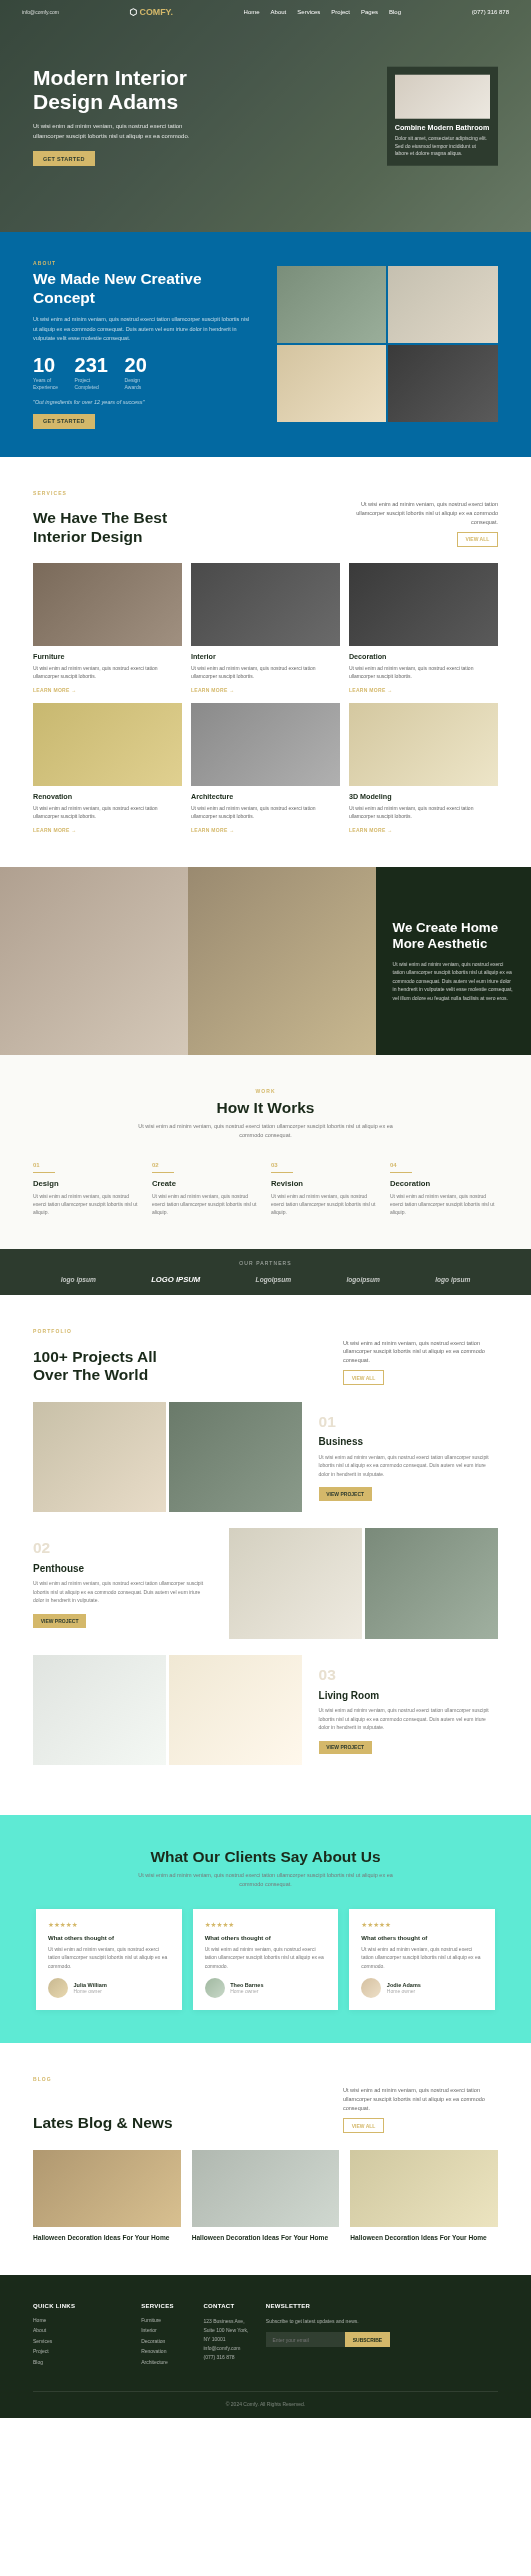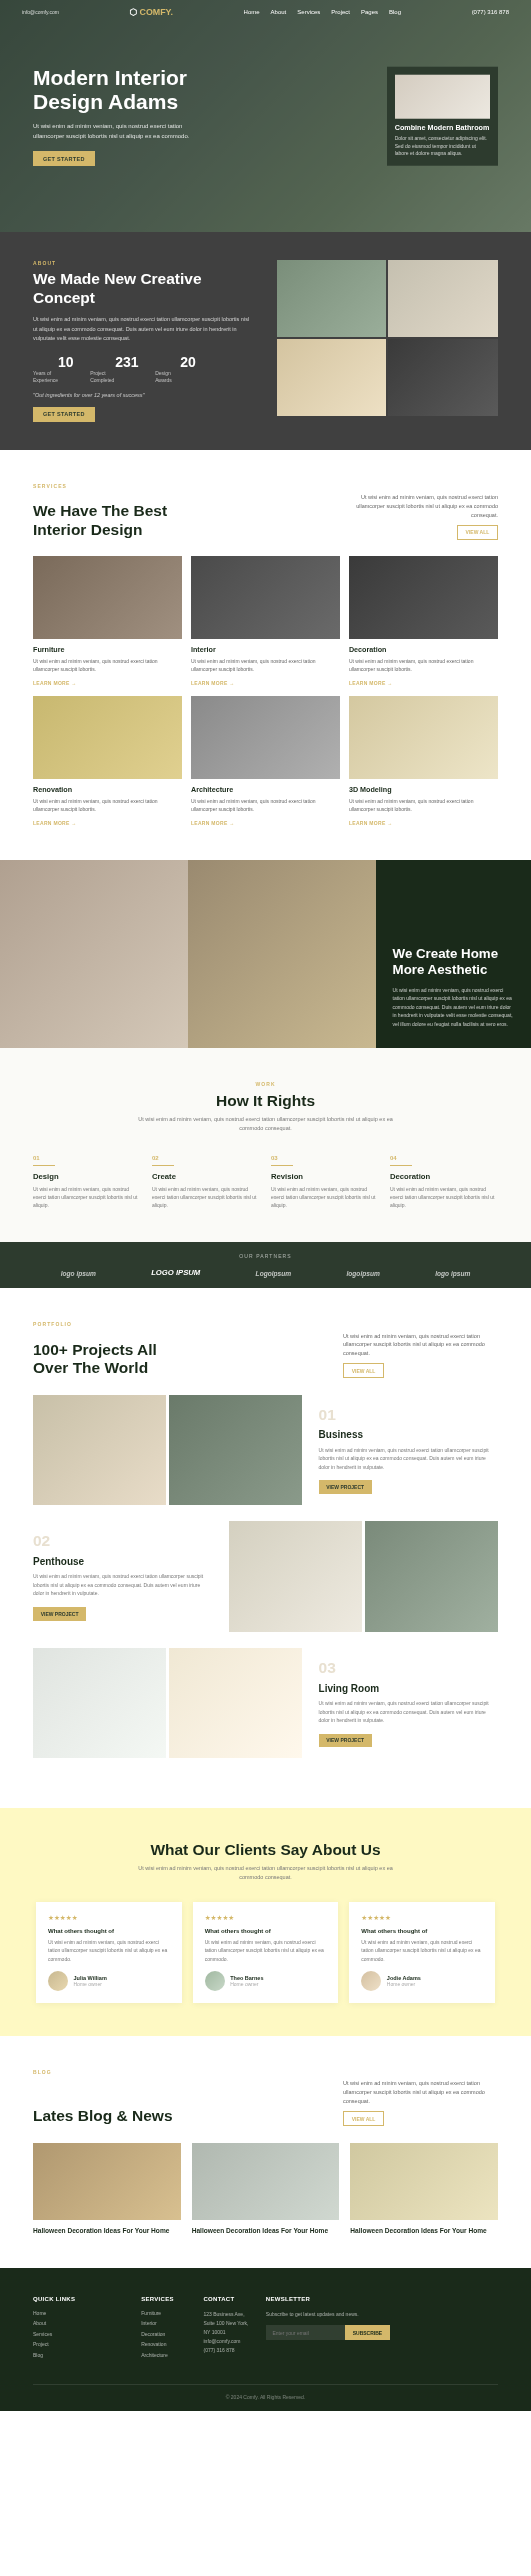--- a/index.html
+++ b/index.html
@@ -44,29 +44,29 @@
       background: linear-gradient(135deg, #c8b89a, #e8d5b0);
       margin-bottom: 4.4px;
       display: flex; align-items: center; justify-content: center; overflow: hidden;
     }
 
     
     .section-label { font-size: 5px; font-weight: 700; color: #D4B86A; letter-spacing: 1.1px; text-transform: uppercase; margin-bottom: 4.4px; }
 
     
     .concept-section {
-      background: #404040; padding: 28px 33px;
-      display: flex; gap: 22px; align-items: flex-start;
+      background: #0369a1; padding: 28px 33px;
+      display: flex; gap: 22px; align-items: center;
     }
     .concept-left { flex: 1; }
     .concept-left h2 { color: #fff; font-size: 15.5px; font-weight: 700; margin-bottom: 7.7px; line-height: 1.2; }
     .concept-left p { color: rgba(255,255,255,0.75); font-size: 5.5px; line-height: 1.7; margin-bottom: 11px; }
     .stats { display: flex; gap: 16.6px; margin-bottom: 7.7px; }
     .stat-item { text-align: left; }
-    .stat-num { font-size: 14px; font-weight: 700; color: #fff; margin-left: 25px; }
+    .stat-num { font-size: 20px; font-weight: 700; color: #fff; }
     .stat-label { font-size: 5px; color: rgba(255,255,255,0.65); line-height: 1.4; }
     .quote-text { font-size: 5.5px; font-style: italic; color: rgba(255,255,255,0.7); margin-bottom: 8.9px; }
     .concept-right { flex: 1; display: grid; grid-template-columns: 1fr 1fr; grid-template-rows: 1fr 1fr; gap: 2.2px; }
     .concept-img {
       background: linear-gradient(135deg, #8a9e7e, #c5d4b8);
       height: 77px;
     }
     .concept-img:nth-child(1) { background: linear-gradient(135deg, #7a8e7a, #9aae9a); }
     .concept-img:nth-child(2) { background: linear-gradient(135deg, #c5c0b0, #e0d8c8); }
     .concept-img:nth-child(3) { background: linear-gradient(135deg, #d4c4a0, #ede0c4); }
@@ -107,41 +107,41 @@
     .aesthetic-imgs { flex: 1.2; display: flex; }
     .aesthetic-img1 {
       flex: 1; background: linear-gradient(135deg, #b0a090, #d4c8b8); height: 100%;
     }
     .aesthetic-img2 {
       flex: 1; background: linear-gradient(135deg, #9a8a70, #c8b890); height: 100%;
     }
     .aesthetic-box {
       background: #1a2a1a; color: #fff;
       width: 155px; padding: 20px 16.6px;
-      display: flex; flex-direction: column; justify-content: flex-end;
+      display: flex; flex-direction: column; justify-content: center;
     }
     .aesthetic-box h2 { font-size: 13.3px; font-weight: 700; line-height: 1.2; margin-bottom: 7.7px; }
     .aesthetic-box p { font-size: 5px; color: rgba(255,255,255,0.75); line-height: 1.7; }
 
     
     .howworks-section { padding: 33px 33px; background: #fafaf7; text-align: center; }
     .howworks-section .section-label { text-align: center; }
     .howworks-section h2 { font-size: 15.5px; font-weight: 700; color: #1a2a1a; margin-bottom: 5.5px; }
     .howworks-section > p { font-size: 5.5px; color: #777; max-width: 277px; margin: 0 auto 22px; line-height: 1.6; }
     .steps { display: flex; justify-content: space-between; gap: 11px; }
     .step { flex: 1; text-align: left; }
     .step-num { font-size: 6px; font-weight: 700; color: #D4B86A; margin-bottom: 4.4px; }
     .step h4 { font-size: 7.7px; font-weight: 700; color: #1a2a1a; margin-bottom: 4.4px; }
     .step p { font-size: 5px; color: #777; line-height: 1.6; }
     .step-divider { width: 22px; height: 1.1px; background: #D4B86A; margin-bottom: 5.5px; }
 
     
     .partners-section { background: #2d3b2e; padding: 11px 33px; }
     .partners-label { text-align: center; font-size: 5px; color: rgba(255,255,255,0.6); letter-spacing: 1.1px; text-transform: uppercase; margin-bottom: 8.9px; }
-    .partners-logos { display: flex; align-items: flex-end; justify-content: space-around; }
+    .partners-logos { display: flex; align-items: center; justify-content: space-around; }
     .partner-logo { color: rgba(255,255,255,0.7); font-size: 6.6px; font-weight: 700; font-style: italic; }
 
     
     .portfolio-section { padding: 33px 33px; background: #fff; }
     .portfolio-header { display: flex; justify-content: space-between; align-items: flex-end; margin-bottom: 16.6px; }
     .portfolio-header h2 { font-size: 15.5px; font-weight: 700; color: #1a2a1a; max-width: 155px; line-height: 1.2; }
     .portfolio-header-right p { font-size: 5.5px; color: #666; max-width: 155px; line-height: 1.6; margin-bottom: 5.5px; }
 
     .portfolio-item { margin-bottom: 16.6px; }
     .portfolio-row { display: flex; gap: 5.5px; align-items: stretch; }
@@ -159,21 +159,21 @@
     .port-num { font-size: 15.5px; font-weight: 700; color: #e8e0d0; margin-bottom: 5.5px; }
     .portfolio-info h3 { font-size: 10px; font-weight: 700; color: #1a2a1a; margin-bottom: 5.5px; }
     .portfolio-info p { font-size: 5px; color: #777; line-height: 1.7; margin-bottom: 8.9px; }
     .btn-gold-sm {
       background: #D4B86A; color: #2d3b2e; padding: 3.9px 7.7px;
       font-size: 5px; font-weight: 700; border: none; cursor: pointer;
       text-transform: uppercase; width: fit-content;
     }
 
     
-    .testimonials-section { padding: 33px 36px; background: #fef9c3; text-align: center; }
+    .testimonials-section { padding: 33px 36px; background: #5eead4; text-align: center; }
     .testimonials-section h2 { font-size: 15.5px; font-weight: 700; color: #1a2a1a; margin-bottom: 5.5px; }
     .testimonials-section > p { font-size: 5.5px; color: #777; max-width: 277px; margin: 0 auto 20px; line-height: 1.6; }
     .testimonials-grid { display: grid; grid-template-columns: repeat(3, 1fr); gap: 11px; }
     .testimonial-card { background: #fff; padding: 12px; text-align: left; box-shadow: 0 1.1px 6.6px rgba(0,0,0,0.06); }
     .stars { color: #D4B86A; font-size: 6.6px; margin-bottom: 5.5px; }
     .testimonial-card .t-title { font-size: 6px; font-weight: 700; color: #1a2a1a; margin-bottom: 4.4px; }
     .testimonial-card .t-text { font-size: 5px; color: #777; line-height: 1.7; margin-bottom: 7.7px; }
     .t-author { display: flex; align-items: center; gap: 5.5px; }
     .t-avatar { width: 20px; height: 20px; border-radius: 50%; background: linear-gradient(135deg, #c8b890, #e8d8b0); }
     .t-avatar.av2 { background: linear-gradient(135deg, #a0b8a0, #c8d8c8); }
@@ -339,21 +339,21 @@
     <div class="aesthetic-img2"></div>
   </div>
   <div class="aesthetic-box">
     <h2>We Create Home More Aesthetic</h2>
     <p>Ut wisi enim ad minim veniam, quis nostrud exerci tation ullamcorper suscipit lobortis nisl ut aliquip ex ea commodo consequat. Duis autem vel eum iriure dolor in hendrerit in vulputate velit esse molestie consequat, vel illum dolore eu feugiat nulla facilisis at vero eros.</p>
   </div>
 </section>
 
 <section class="howworks-section">
   <div class="section-label">WORK</div>
-  <h2>How It Rights</h2>
+  <h2>How It Works</h2>
   <p>Ut wisi enim ad minim veniam, quis nostrud exerci tation ullamcorper suscipit lobortis nisl ut aliquip ex ea commodo consequat.</p>
   <div class="steps">
     <div class="step">
       <div class="step-num">01</div>
       <div class="step-divider"></div>
       <h4>Design</h4>
       <p>Ut wisi enim ad minim veniam, quis nostrud exerci tation ullamcorper suscipit lobortis nisl ut aliquip.</p>
     </div>
     <div class="step">
       <div class="step-num">02</div>

